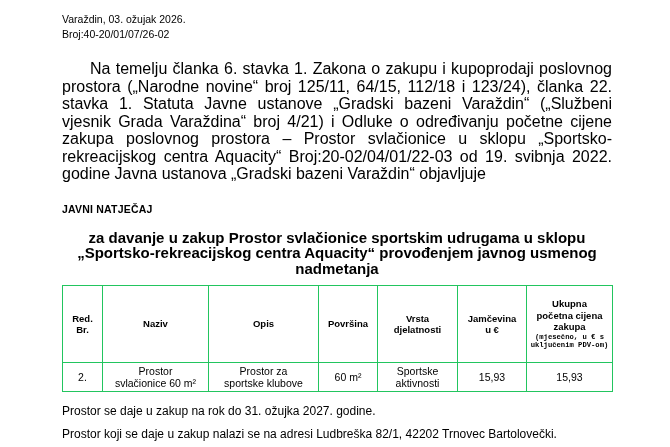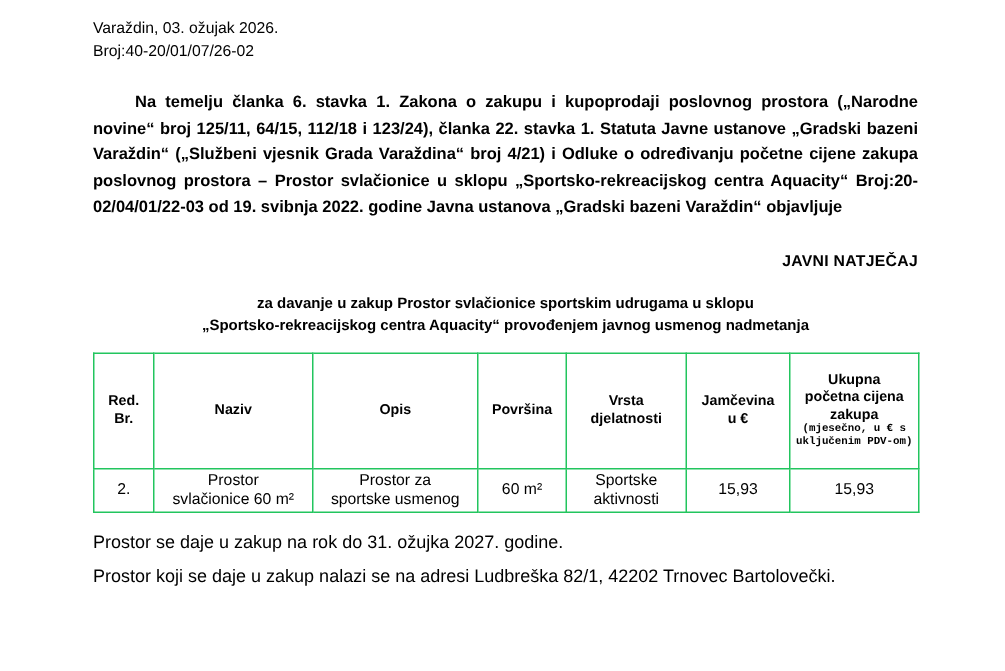--- a/index.html
+++ b/index.html
@@ -32,40 +32,39 @@
   .doc-head {
     padding-top: 12px;
     font-size: 10.5px;
     line-height: 15px;
   }
   .doc-head div { white-space: nowrap; }
 
   
   .intro {
     margin-top: 18px;
-    font-size: 11px;
+    font-size: 16px;
     line-height: 17.5px;
     text-align: justify;
     text-justify: inter-word;
     text-indent: 28px;
-    font-weight: bold;
   }
 
   
   .title-main {
     margin-top: 20px;
-    text-align: right;
+    text-align: left;
     font-size: 10.5px;
     font-weight: bold;
     letter-spacing: 0.2px;
   }
   .title-sub {
     margin-top: 15px;
     text-align: center;
-    font-size: 10px;
+    font-size: 15px;
     font-weight: bold;
     line-height: 15.5px;
   }
 
   
   .tbl-wrap { margin-top: 9px; }
   table.notice {
     border-collapse: collapse;
     width: 550px;
     table-layout: fixed;
@@ -178,21 +177,21 @@
         </thead>
         <tbody>
           <tr>
             <td class="b">2.</td>
             <td class="left-bold">
               <span>Prostor</span><br>
               <span>svlačionice 60  m²</span>
             </td>
             <td>
               <span>Prostor za</span><br>
-              <span>sportske usmenog</span>
+              <span>sportske klubove</span>
             </td>
             <td class="b">60  m²</td>
             <td>
               <span>Sportske</span><br>
               <span>aktivnosti</span>
             </td>
             <td>15,93</td>
             <td class="b">15,93</td>
           </tr>
         </tbody>

